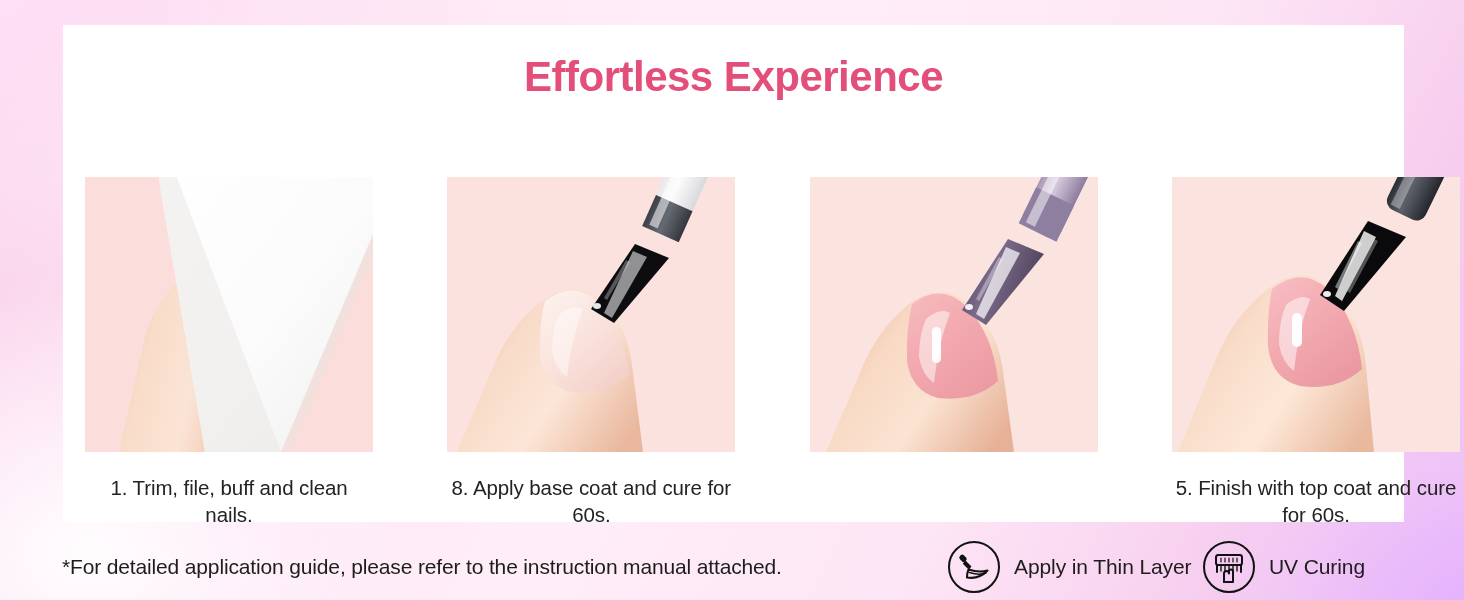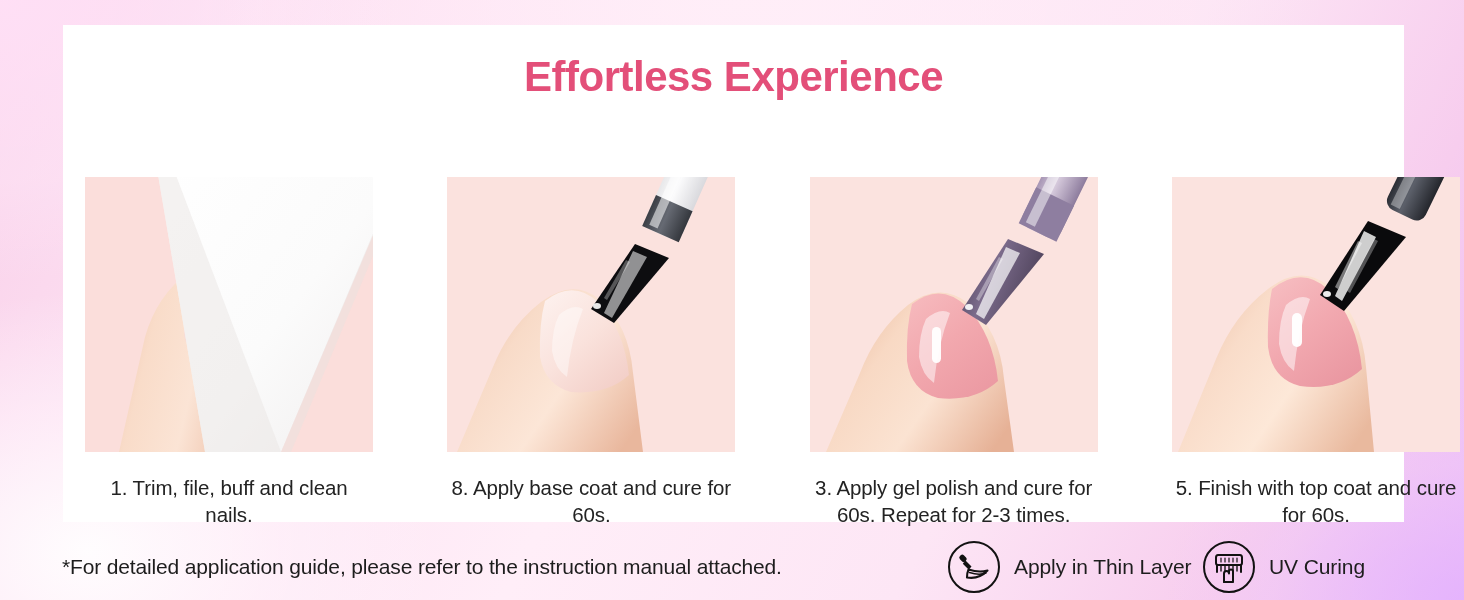--- a/index.html
+++ b/index.html
@@ -279,21 +279,20 @@
                 <rect x="212" y="-44" width="10" height="94" fill="#ffffff" opacity=".5"></rect>
               </g>
 
               <path d="M198 62 L234 77 L176 148 L152 133 Z" fill="url(#s3brush)"></path>
               <path d="M196 70 L210 76 L174 142 L166 137 Z" fill="#ffffff" opacity=".7"></path>
               <path d="M189 80 L193 82 L169 124 L166 122 Z" fill="#ffffff" opacity=".35"></path>
               <ellipse cx="159" cy="130" rx="4" ry="3" fill="#ffffff" opacity=".9"></ellipse>
             </g>
           </svg>
         </div>
-        <div class="caption">3. Apply gel polish and cure for 60s. Repeat for 2-3 times.</div>
       </div>
 
       <div class="step">
         <div class="thumb" style="background:#fbe3df;">
           <svg viewBox="0 0 288 275" width="288" height="275" style="display:block">
             <defs>
               <linearGradient id="s4skin" x1="0" y1="0.2" x2="1" y2="0.8">
                 <stop offset="0%" stop-color="#ecc0a7"></stop>
                 <stop offset="30%" stop-color="#f9dcc9"></stop>
                 <stop offset="62%" stop-color="#fde8d8"></stop>

